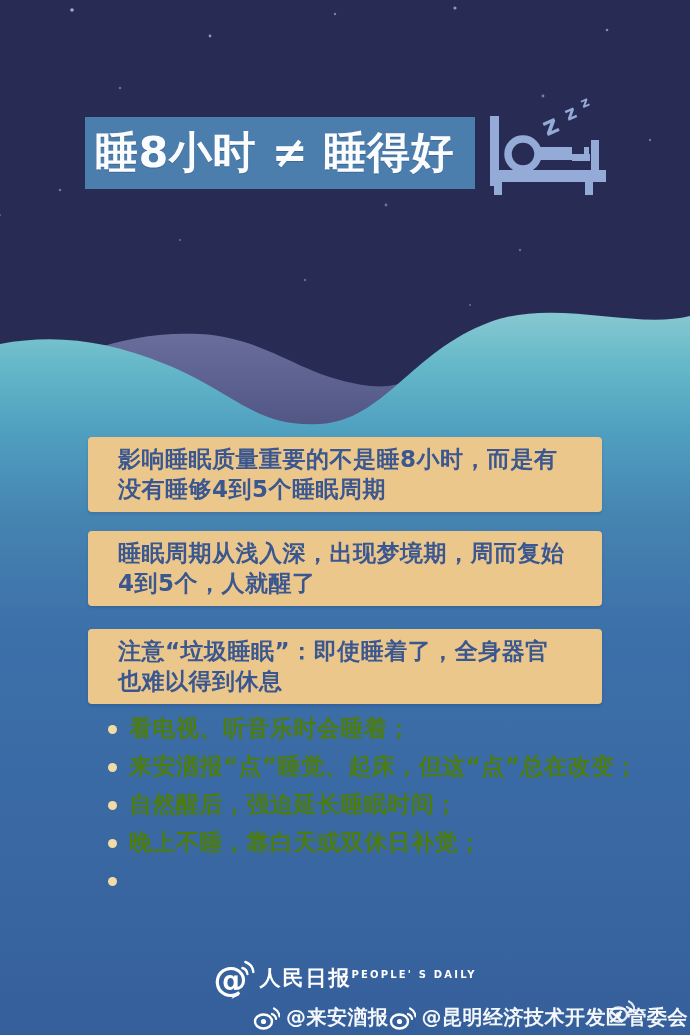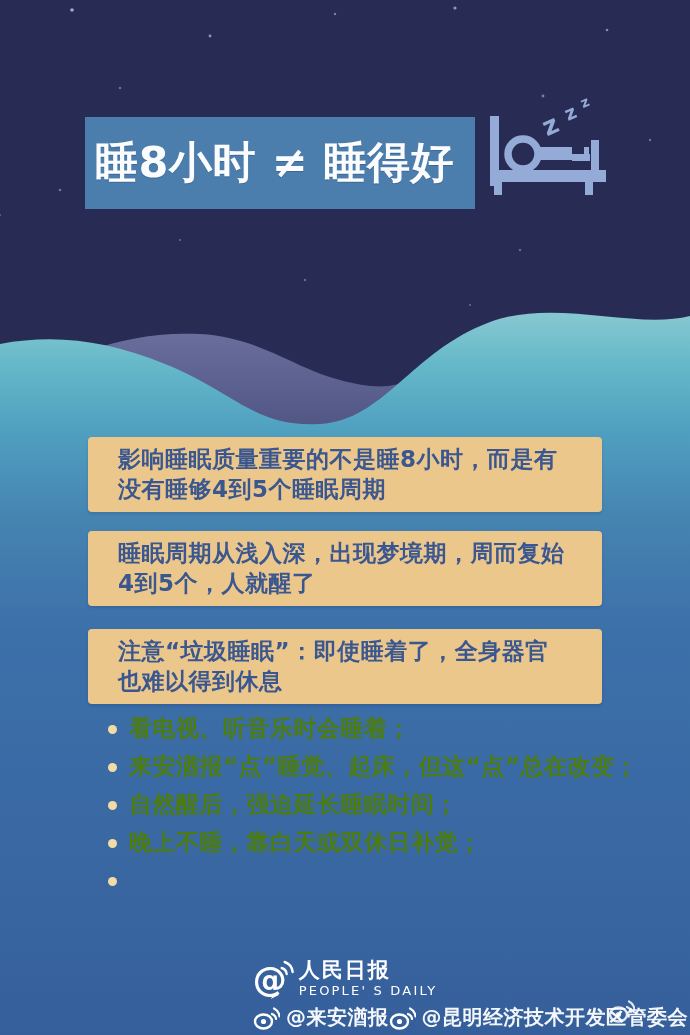--- a/index.html
+++ b/index.html
@@ -6,21 +6,21 @@
   *{box-sizing:border-box;}
   #poster{
     position:relative;width:690px;height:1035px;overflow:hidden;
     font-family:"DejaVu Sans","Liberation Sans",sans-serif;
   }
   #bg{position:absolute;inset:0;z-index:0;}
   .layer{position:absolute;z-index:2;}
 
   
   #title-banner{
-    left:85px;top:117px;width:390px;height:92px;
+    left:85px;top:117px;width:390px;height:72px;
     background:#4b7dad;display:flex;align-items:center;padding:12px 10px;
   }
   #title-banner span{
     color:#fbfcfd;font-size:43px;font-weight:800;white-space:nowrap;
     letter-spacing:.5px;text-shadow:0 1px 0 rgba(20,40,80,.25);
   }
 
   
   #bed-icon{left:487px;top:92px;}
 
@@ -45,23 +45,23 @@
   .bullet-item span{
     color:#4d7c0f;font-size:23px;font-weight:600;line-height:29px;
     letter-spacing:.5px;white-space:nowrap;
   }
 
   
   #footer-logo{
     left:50%;top:955px;transform:translateX(-50%);
     display:flex;align-items:center;color:#fff;
   }
-  #footer-logo .stack{display:flex;flex-direction:column;margin-left:4px;}
+  #footer-logo .stack{display:flex;flex-direction:row;margin-left:4px;}
   #footer-logo .cn{font-size:21px;font-weight:800;letter-spacing:2px;line-height:22px;}
-  #footer-logo .en{font-size:13px;font-weight:400;letter-spacing:2.2px;margin-top:2px;}
+  #footer-logo .en{font-size:10px;font-weight:700;letter-spacing:2.2px;margin-top:2px;}
 
   
   #watermark-row{
     right:0;top:1004px;display:flex;align-items:center;
     color:rgba(255,255,255,.95);padding-right:2px;
   }
   .wm{display:flex;align-items:center;gap:6px;}
   .wm span{font-size:20px;font-weight:600;letter-spacing:.5px;white-space:nowrap;}
   #weibo-overlap{position:absolute;left:608px;top:998px;opacity:.85;z-index:3;}
 </style>

